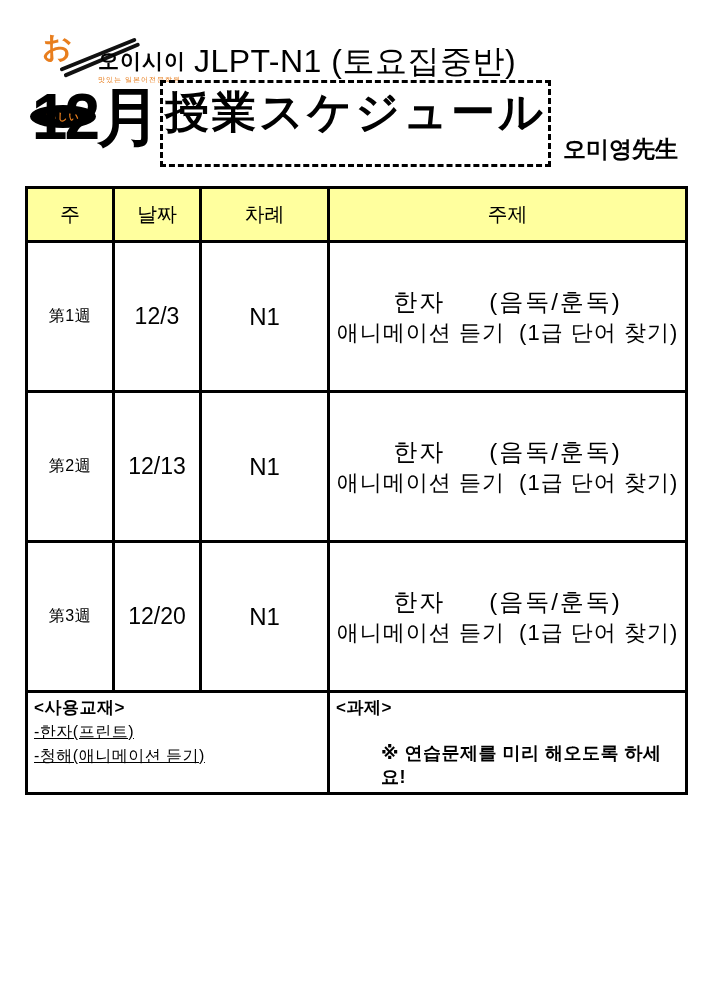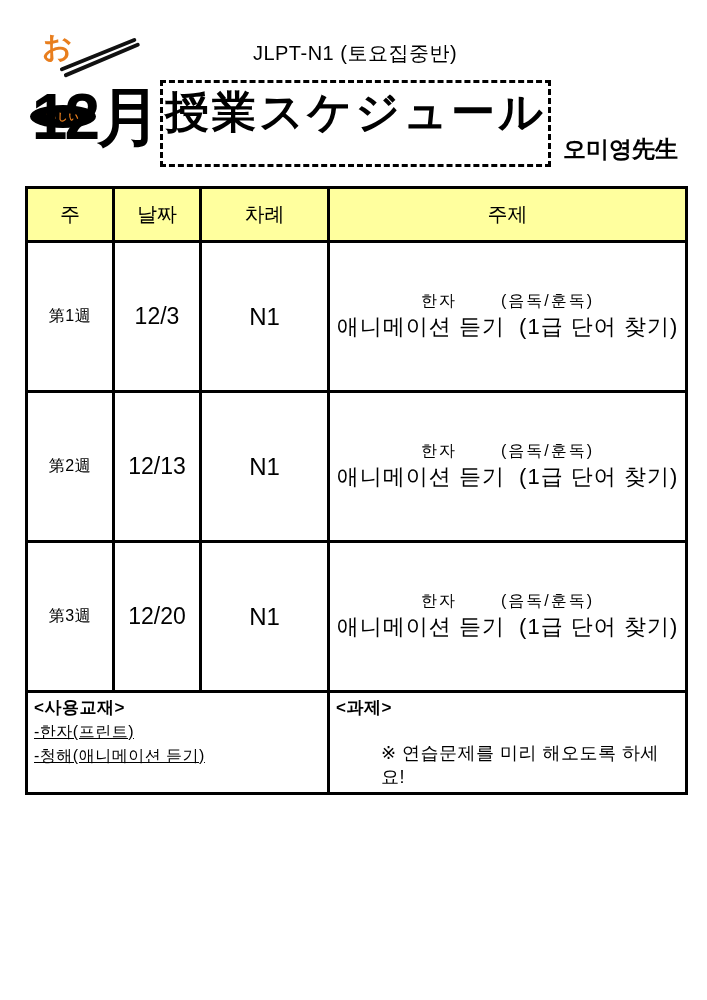--- a/index.html
+++ b/index.html
@@ -32,21 +32,21 @@
     border: 3px solid #000; border-radius: 50%;
     display: flex; align-items: center; justify-content: center; background: #000000; margin-top: 43px;
   }
   .bowl span { font-size: 10px; font-weight: 700; color: #e87e1e; letter-spacing: 1px; }
   .logo-text { position: absolute; left: 68px; top: 28px; width: 120px; }
   .logo-name { font-size: 21px; font-weight: 800; letter-spacing: 1px; line-height: 1; }
   .logo-tagline { font-size: 7px; color: #e87e1e; margin-top: 4px; letter-spacing: 1px; white-space: nowrap; }
 
   .course {
     position: absolute; left: 140px; top: 40px; width: 430px;
-    text-align: center; font-size: 20px; letter-spacing: 0.5px;
+    text-align: center; font-size: 32px; letter-spacing: 0.5px;
   }
 
   .month {
     position: absolute; left: 26px; top: 76px; width: 132px;
     font-size: 64px; font-weight: 800; letter-spacing: -3px; line-height: 1.3;
     text-align: right;
   }
 
   .title-box {
     position: absolute; left: 160px; top: 80px; width: 391px; height: 87px;
@@ -74,42 +74,46 @@
   tr.head-row th { background: #ffff9e; font-size: 20px; }
   tr.data-row { height: 150px; }
   td.week-cell { font-size: 16px; letter-spacing: 0.5px; }
   td.date-cell { font-size: 23px; }
   td.level-cell { font-size: 24px; }
   td.topic-cell { padding: 0; }
   .topic-wrap {
     height: 100%; display: flex; flex-direction: column;
     justify-content: space-evenly; align-items: center; padding: 8px 0;
   }
-  .topic-line1 { display: flex; gap: 44px; font-size: 16px; letter-spacing: 2px; }
+  .topic-line1 { display: flex; gap: 44px; font-size: 24px; letter-spacing: 2px; }
   .topic-line2 { font-size: 22px; letter-spacing: 1px; white-space: pre; }
 
   tr.footer-row { height: 102px; }
   tr.footer-row td {
     text-align: left; vertical-align: top; padding: 3px 6px;
   }
   .foot-title { font-size: 17px; font-weight: 700; letter-spacing: 0.5px; }
   .material-item { font-size: 16px; margin-top: 3px; letter-spacing: 0.5px; text-decoration: underline; }
-  .homework-line { font-size: 18px; margin-top: 22px; margin-left: 45px; letter-spacing: 0.5px; }
+  .homework-line { font-size: 18px; margin-top: 22px; margin-left: 45px; letter-spacing: 0.5px; font-weight: bold; }
 </style>
 </head>
 <body>
 
 <div class="page">
 
   <div class="logo">
     <span class="logo-o">お</span>
     <div class="chopstick c1"></div>
     <div class="chopstick c2"></div>
     <div class="bowl">
       <span>いしい</span>
+    </div>
+    <div class="logo-text">
+      <div class="logo-name">오이시이</div>
+      <div class="logo-tagline">맛있는 일본어전문학원</div>
     </div>
   </div>
 
   <div class="course">JLPT-N1 (토요집중반)</div>
 
   <div class="month">12月</div>
 
   <div class="title-box">
     <span class="title-text">授業スケジュール</span>
   </div>

